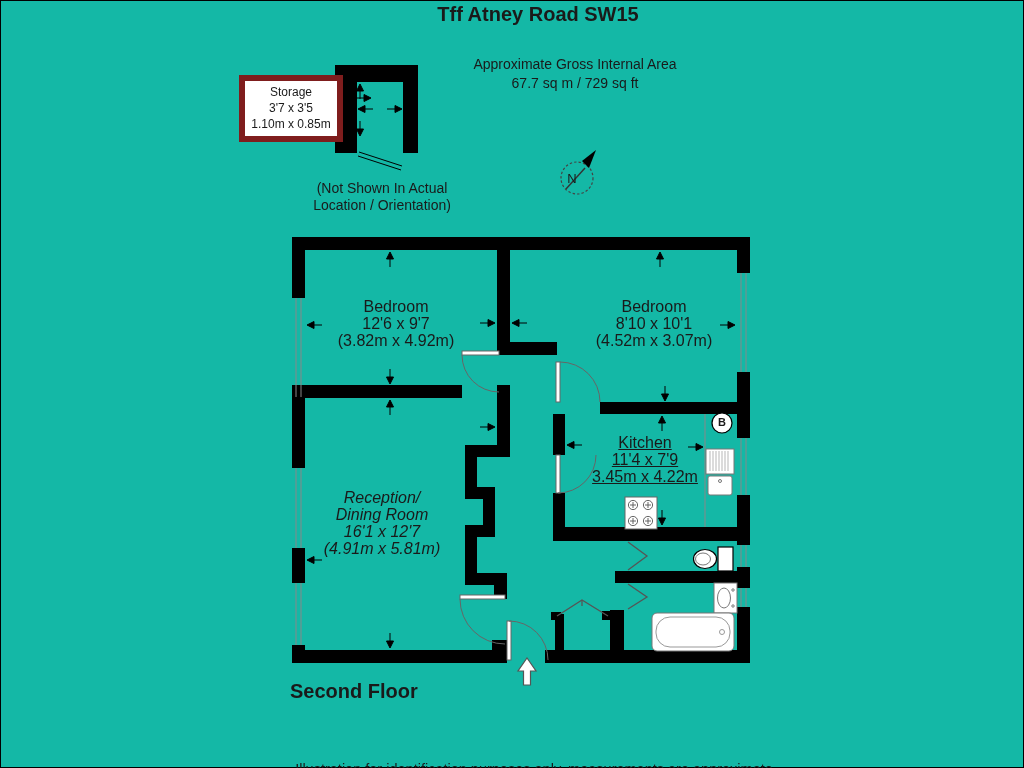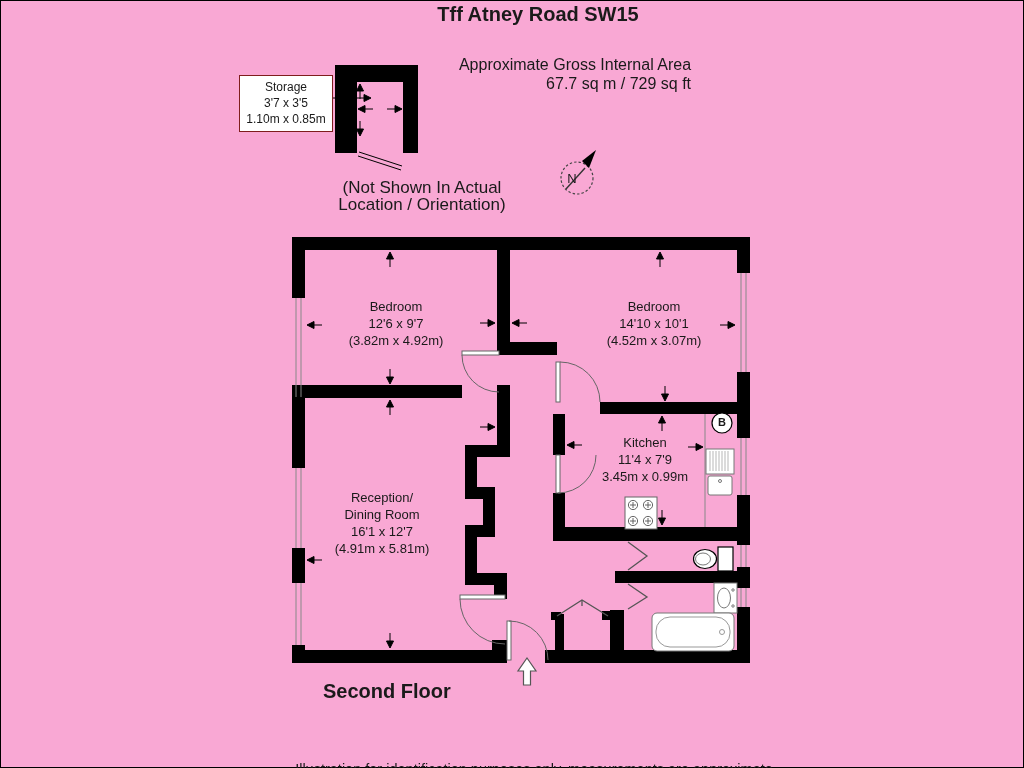--- a/index.html
+++ b/index.html
@@ -1,27 +1,27 @@
 <!DOCTYPE html>
 <html><head>
 <meta charset="utf-8">
 <style>
   html,body{margin:0;padding:0;background:#fff;}
-  .canvas{position:relative;width:1024px;height:768px;background:#f9a8d4;
+  .canvas{position:relative;width:1024px;height:768px;background:#14b8a6;
     font-family:"Liberation Sans",sans-serif;color:#1a1a1a;overflow:hidden;
     box-shadow:inset 0 0 0 1px #000;}
   .abs{position:absolute;}
   .ctr{transform:translateX(-50%);text-align:center;}
   .title{font-size:20px;font-weight:bold;white-space:nowrap;}
-  .area{font-size:16px;line-height:19px;white-space:nowrap;text-align:right;}
-  .storage-box{width:92px;border:1px solid #7f1d1d;background:#fff;
+  .area{font-size:14px;line-height:19px;white-space:nowrap;}
+  .storage-box{width:92px;border:6px solid #7f1d1d;background:#fff;
     font-size:12px;line-height:16px;text-align:center;padding:3px 0 4px 0;}
-  .note{font-size:17px;line-height:16.5px;white-space:nowrap;margin-left:40px;}
-  .room{font-size:13px;line-height:17px;white-space:nowrap;}
-  .floor{font-size:20px;font-weight:bold;white-space:nowrap;margin-left:33px;}
+  .note{font-size:14px;line-height:16.5px;white-space:nowrap;}
+  .room{font-size:16px;line-height:17px;white-space:nowrap;}
+  .floor{font-size:20px;font-weight:bold;white-space:nowrap;}
   .disclaimer{font-size:14.5px;line-height:18.5px;white-space:pre-wrap;}
   .tiny{font-size:11px;font-weight:bold;}
   .ncomp{font-size:13px;}
   svg{position:absolute;left:0;top:0;}
   .line{display:block;}
 </style>
 </head>
 <body>
 
 <div class="canvas">
@@ -316,31 +316,31 @@
   <div class="abs ncomp" style="left: 572px; top: 171px; transform: translate(-50%, 0px);">N</div>
 
   <div class="abs ctr room" style="left:396px;top:298px;">
     <span class="line">Bedroom</span>
     <span class="line">12'6 x 9'7</span>
     <span class="line">(3.82m x 4.92m)</span>
   </div>
 
   <div class="abs ctr room" style="left:654px;top:298px;">
     <span class="line">Bedroom</span>
-    <span class="line">14'10 x 10'1</span>
+    <span class="line">8'10 x 10'1</span>
     <span class="line">(4.52m x 3.07m)</span>
   </div>
 
-  <div class="abs ctr room" style="left:645px;top:434px;">
+  <div class="abs ctr room" style="left:645px;top:434px;text-decoration:underline;">
     <span class="line">Kitchen</span>
     <span class="line">11'4 x 7'9</span>
-    <span class="line">3.45m x 0.99m</span>
-  </div>
-
-  <div class="abs ctr room" style="left:382px;top:489px;">
+    <span class="line">3.45m x 4.22m</span>
+  </div>
+
+  <div class="abs ctr room" style="left:382px;top:489px;font-style:italic;">
     <span class="line">Reception/</span>
     <span class="line">Dining Room</span>
     <span class="line">16'1 x 12'7</span>
     <span class="line">(4.91m x 5.81m)</span>
   </div>
 
   <div class="abs ctr tiny" style="left:722px;top:416px;">B</div>
 
   <div class="abs floor" style="left:290px;top:680px;">Second Floor</div>
 

